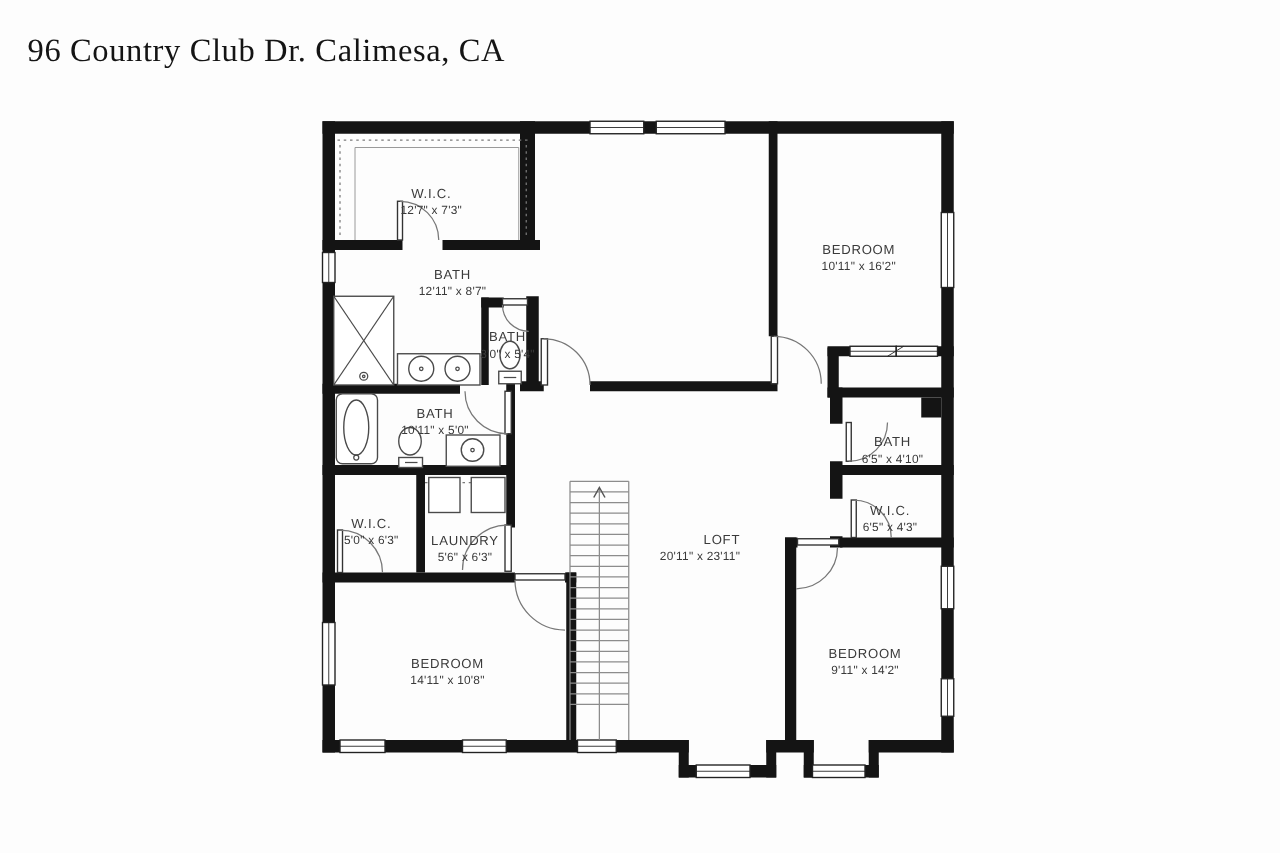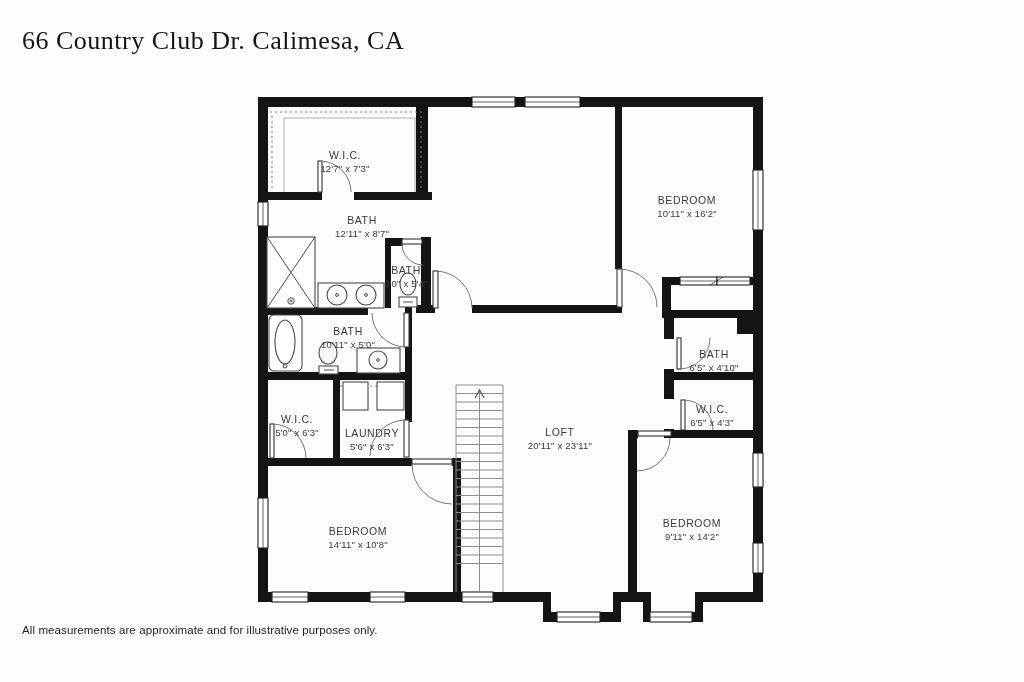--- a/index.html
+++ b/index.html
@@ -27,21 +27,21 @@
   .dash{fill:none;stroke:#7a7a7a;stroke-width:1;stroke-dasharray:2,3;}
   .shelf{fill:none;stroke:#9a9a9a;stroke-width:.8;}
   .stair{fill:none;stroke:#8c8c8c;stroke-width:1;}
   .stairarrow{fill:none;stroke:#555;stroke-width:1.2;}
 </style>
 </head>
 <body>
 
 <div id="canvas">
 
-  <div id="hdr-address" class="hdr">66 Country Club Dr. Calimesa, CA</div>
+  <div id="hdr-address" class="hdr">96 Country Club Dr. Calimesa, CA</div>
 
   <svg width="1024" height="682" viewBox="0 0 1024 682">
 
     <g>
 
       <rect class="wall" x="258" y="97" width="505" height="10"></rect>
       <rect class="wall" x="258" y="97" width="10" height="505"></rect>
       <rect class="wall" x="753" y="97" width="10" height="505"></rect>
       <rect class="wall" x="258" y="592" width="293" height="10"></rect>
       <rect class="wall" x="543" y="592" width="8" height="30"></rect>
@@ -278,28 +278,27 @@
     <div class="dm">6'5" x 4'3"</div>
   </div>
   <div class="room-label" style="left:297px;top:414px;">
     <div class="nm">W.I.C.</div>
     <div class="dm">5'0" x 6'3"</div>
   </div>
   <div class="room-label" style="left:372px;top:428px;">
     <div class="nm">LAUNDRY</div>
     <div class="dm">5'6" x 6'3"</div>
   </div>
-  <div class="room-label" style="left:560px;top:427px;">
+  <div class="room-label" style="left:560px;top:427px;text-align:right;">
     <div class="nm">LOFT</div>
     <div class="dm">20'11" x 23'11"</div>
   </div>
   <div class="room-label" style="left:358px;top:526px;">
     <div class="nm">BEDROOM</div>
     <div class="dm">14'11" x 10'8"</div>
   </div>
   <div class="room-label" style="left:692px;top:518px;">
     <div class="nm">BEDROOM</div>
     <div class="dm">9'11" x 14'2"</div>
   </div>
 
-  <div id="foot1" class="foot">All measurements are approximate and for illustrative purposes only.</div>
 
 </div>
 
 </body></html>

